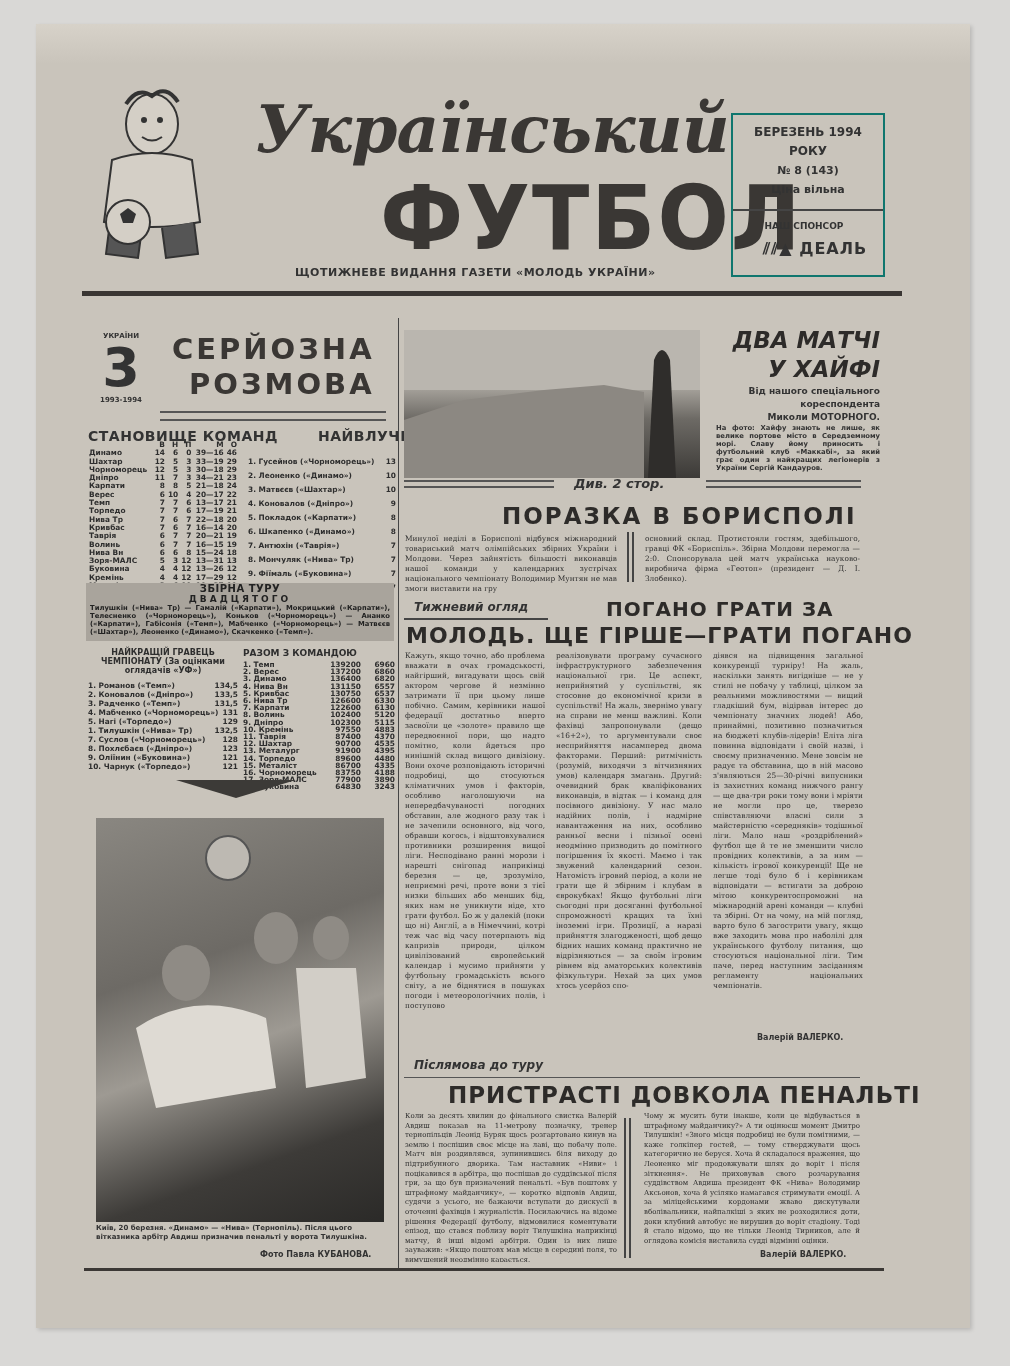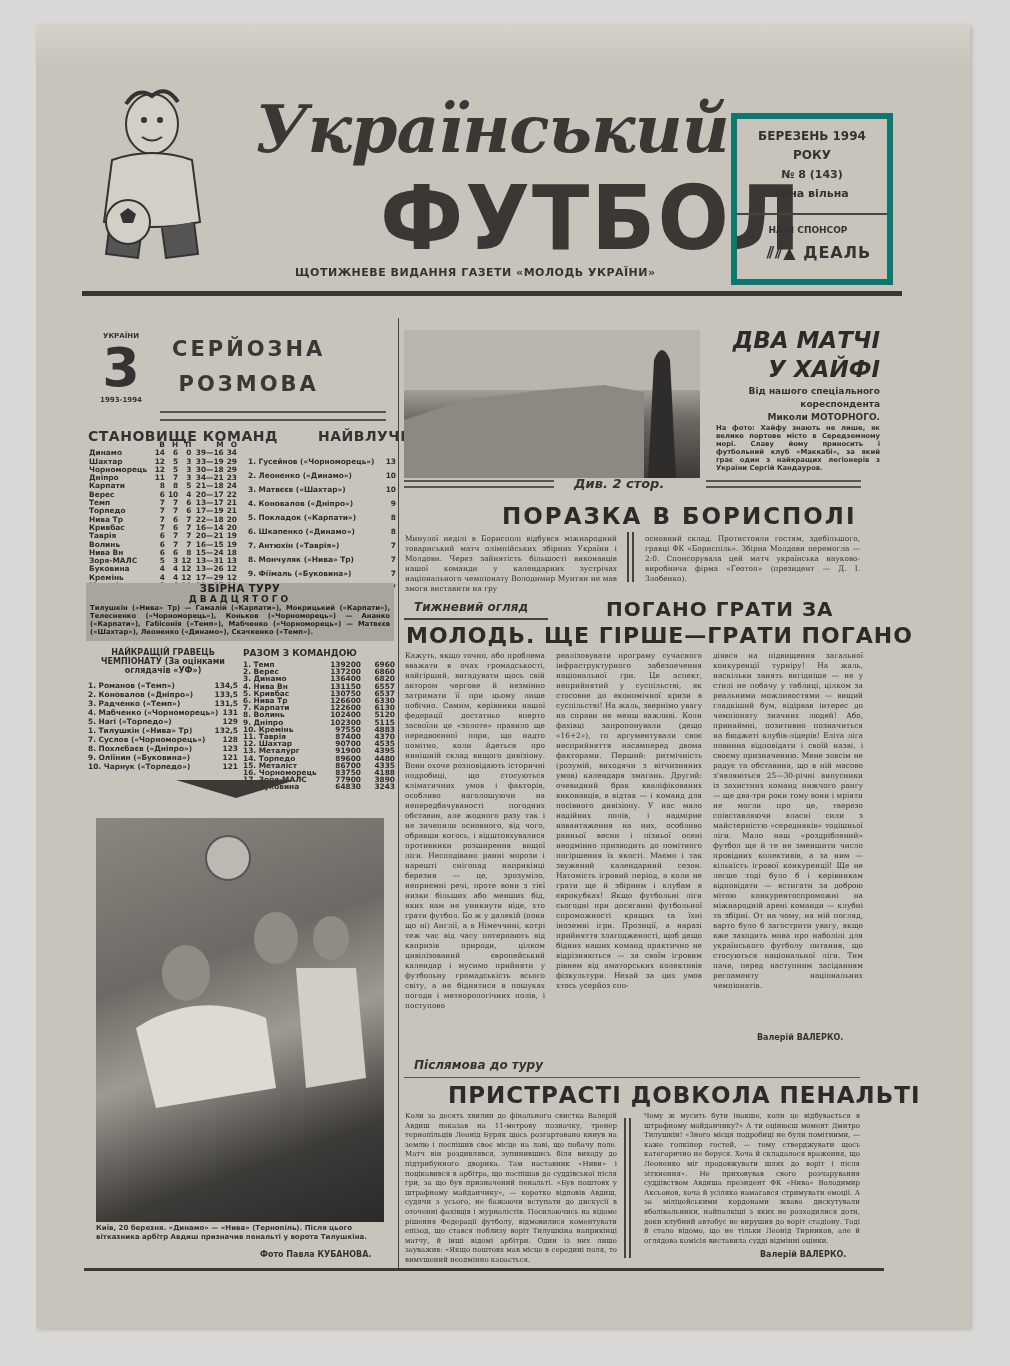--- a/index.html
+++ b/index.html
@@ -5,28 +5,28 @@
   html,body{margin:0;padding:0;}
   body{width:1010px;height:1366px;background:#d9d8d6;position:relative;overflow:hidden;font-family:"DejaVu Sans",sans-serif;}
   .paper{position:absolute;left:36px;top:24px;width:934px;height:1304px;background:#c9c4bb;box-shadow:2px 2px 4px rgba(0,0,0,0.15);}
   .paper:after{content:"";position:absolute;left:0;right:0;top:0;height:40px;background:linear-gradient(#d7d2c9,#c9c4bb);}
   .abs{position:absolute;}
   .mascot{left:82px;top:82px;width:140px;height:190px;}
   .title1{left:255px;top:90px;font-family:"DejaVu Serif",serif;font-style:italic;font-weight:bold;font-size:66px;color:#3a3734;letter-spacing:-1px;}
   .title2{left:380px;top:170px;font-family:"DejaVu Sans",sans-serif;font-weight:bold;font-size:84px;color:#3a3734;letter-spacing:2px;transform:scaleY(1.05);}
   .subtitle{left:295px;top:266px;font-size:11px;font-weight:bold;color:#333;letter-spacing:.5px;}
   .masthead-rule{left:82px;top:291px;width:820px;height:5px;background:#3a3633;}
-  .infobox{left:731px;top:113px;width:150px;height:160px;border:6px solid #0f766e;}
+  .infobox{left:731px;top:113px;width:150px;height:160px;border:2px solid #0f766e;}
   .infobox .top{height:86px;border-bottom:2px solid #444;text-align:center;font-size:11px;font-weight:bold;color:#333;padding-top:8px;line-height:19px;}
   .infobox .top div:first-child{font-size:12px;}
   .sponsor-lbl{text-align:center;font-size:9px;font-weight:bold;color:#333;margin:10px 8px 0 0;}
   .sponsor-logo{margin:8px 0 0 30px;font-size:16px;font-weight:bold;color:#333;letter-spacing:1px;}
   .logo3{left:94px;top:332px;width:54px;height:80px;text-align:center;font-size:7px;font-weight:bold;color:#333;}
   .logo3 .big{font-size:54px;line-height:56px;font-weight:bold;color:#333;}
-  .serious{left:172px;top:332px;font-weight:bold;font-size:21px;color:#3a3734;letter-spacing:3px;line-height:35px;text-align:center;}
+  .serious{left:172px;top:332px;font-weight:bold;font-size:29px;color:#3a3734;letter-spacing:3px;line-height:35px;text-align:right;}
   .dbl-rule{height:6px;border-top:2px solid #555;border-bottom:2px solid #555;}
   .hdr-small{font-size:14px;font-weight:bold;color:#333;letter-spacing:.5px;}
   table.st{border-collapse:collapse;font-size:7.4px;font-weight:bold;color:#2e2e2e;}
   table.st td{padding:0 1px;line-height:8.3px;white-space:nowrap;}
   table.st td.n{text-align:right;}
   .scorers{left:248px;top:455px;width:148px;font-size:7.4px;font-weight:bold;color:#2e2e2e;}
   .scorers .row{display:flex;justify-content:space-between;line-height:14px;}
   .team-box{left:86px;top:583px;width:308px;height:58px;background:#a9a49c;}
   .team-box .h{text-align:center;font-size:10px;font-weight:bold;color:#222;letter-spacing:.5px;}
   .team-box .t{font-size:6.8px;font-weight:bold;color:#222;line-height:8px;padding:0 4px;text-align:justify;}
@@ -110,21 +110,21 @@
     <td class="n">П</td>
     <td class="n">М</td>
     <td class="n">О</td>
   </tr>
   <tr>
         <td>Динамо</td>
         <td class="n">14</td>
         <td class="n">6</td>
         <td class="n">0</td>
         <td class="n">39—16</td>
-        <td class="n">34</td>
+        <td class="n">46</td>
       </tr>
   <tr>
         <td>Шахтар</td>
         <td class="n">12</td>
         <td class="n">5</td>
         <td class="n">3</td>
         <td class="n">33—19</td>
         <td class="n">29</td>
       </tr>
   <tr>

